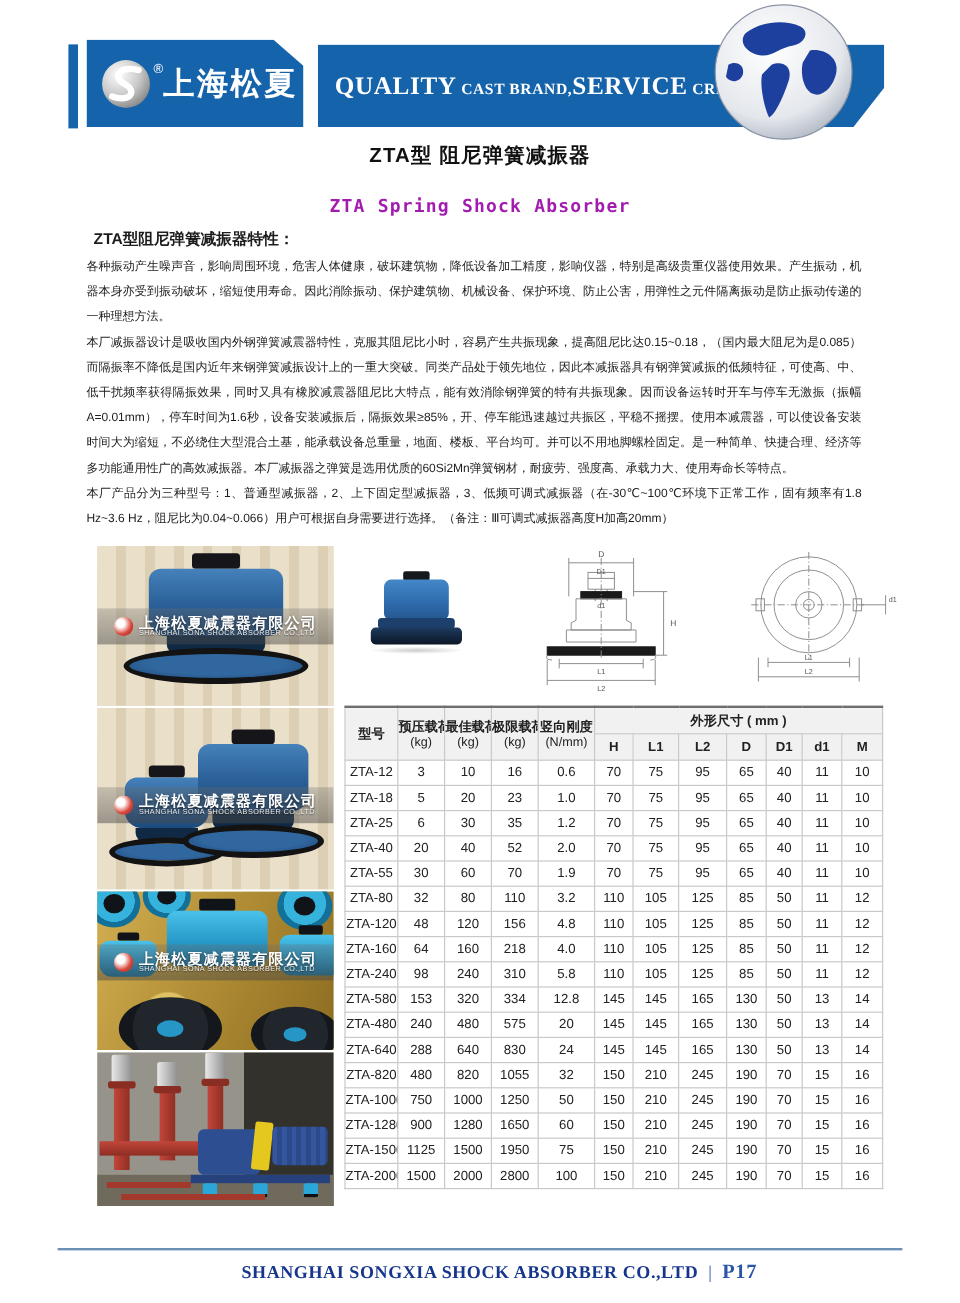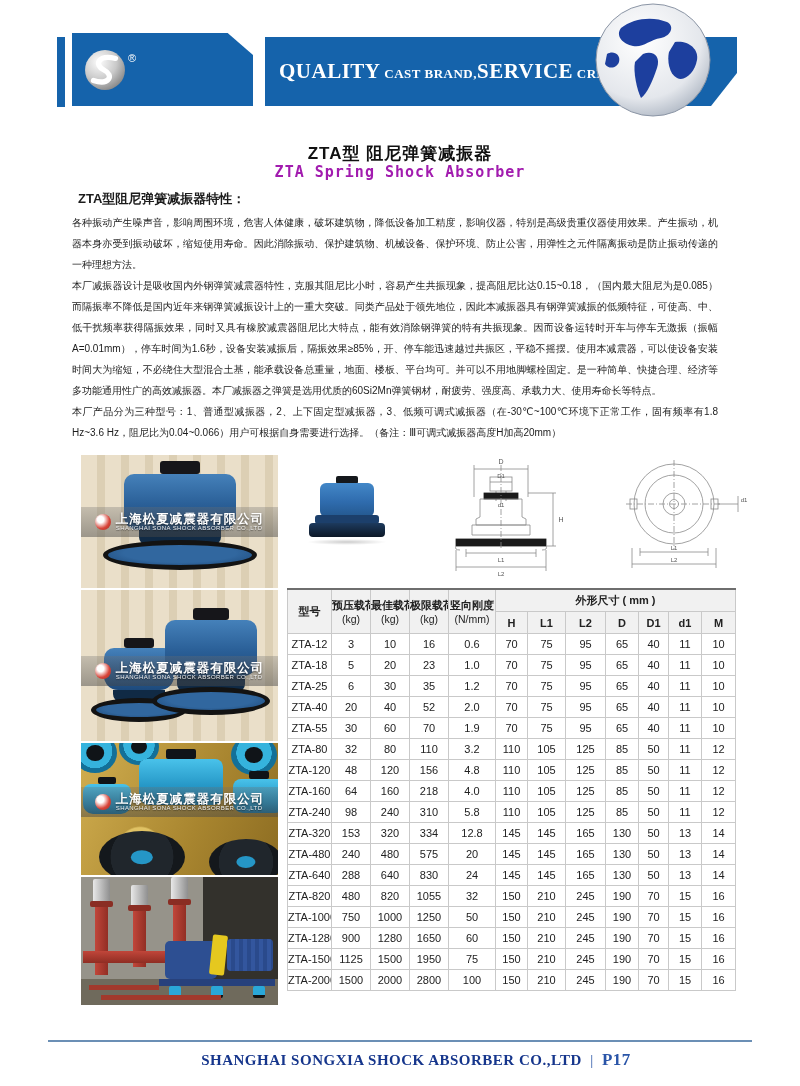--- a/index.html
+++ b/index.html
@@ -22,21 +22,21 @@
   .banner{position:absolute;left:265px;top:37px;width:472px;height:69px;background:var(--blue);
           clip-path:polygon(0 0,100% 0,100% 52%,94.5% 100%,0 100%);
           display:flex;align-items:center;padding-left:14px;box-sizing:border-box;z-index:1;}
   .tagline{color:#fff;font-family:"Liberation Serif","DejaVu Serif",serif;font-weight:600;
            letter-spacing:.5px;white-space:nowrap;}
   .tag-big{font-size:21px;}
   .tag-small{font-size:13px;}
   .globe{position:absolute;left:583px;top:2px;width:140px;height:116px;z-index:2;}
 
   
-  .title-cn{position:absolute;left:0;top:142px;width:100%;text-align:center;
+  .title-cn{position:absolute;left:0;top:118px;width:100%;text-align:center;
             font-size:17px;font-weight:700;letter-spacing:1px;color:#111;}
   .title-en{position:absolute;left:0;top:163px;width:100%;text-align:center;
             font-family:"DejaVu Sans Mono","Liberation Mono",monospace;
             font-size:15px;font-weight:700;letter-spacing:1px;color:#a21caf;}
   .features-heading{position:absolute;left:78px;top:190px;font-size:13px;font-weight:700;}
   .body-text{position:absolute;left:72px;top:212px;width:646px;font-size:10px;
              line-height:21px;text-align:justify;font-weight:400;color:var(--ink);}
   .body-text p{margin:0;}
 
   
@@ -135,20 +135,21 @@
         <radialGradient id="sg" cx="35%" cy="30%" r="80%">
           <stop offset="0%" stop-color="#fdfdfd"></stop>
             <stop offset="55%" stop-color="#c9c9c9"></stop>
             <stop offset="100%" stop-color="#7e7e7e"></stop>
         </radialGradient>
       </defs>
       <circle cx="20" cy="20" r="19" fill="url(#sg)"></circle>
       <path d="M30,9 C14,5 9,15 19,20 C29,25 24,35 9,30" fill="none" stroke="#ffffff" stroke-width="5" stroke-linecap="round"></path>
     </svg>
     <span class="reg">®</span>
+    <span class="brand-cn">上海松夏</span>
   </div>
 
   <div class="banner">
     <span class="tagline"><span class="tag-big">QUALITY</span><span class="tag-small"> CAST BRAND,</span><span class="tag-big">SERVICE</span><span class="tag-small"> CREAT VALUE</span></span>
   </div>
 
   <svg class="globe" viewBox="0 0 140 116">
     <defs>
       <radialGradient id="gg" cx="40%" cy="32%" r="75%">
         <stop offset="0%" stop-color="#ffffff"></stop>
@@ -510,21 +511,21 @@
           <td>5.8</td>
           <td>110</td>
           <td>105</td>
           <td>125</td>
           <td>85</td>
           <td>50</td>
           <td>11</td>
           <td>12</td>
         </tr>
         <tr>
-          <td>ZTA-320</td>
+          <td>ZTA-580</td>
           <td>153</td>
           <td>320</td>
           <td>334</td>
           <td>12.8</td>
           <td>145</td>
           <td>145</td>
           <td>165</td>
           <td>130</td>
           <td>50</td>
           <td>13</td>

